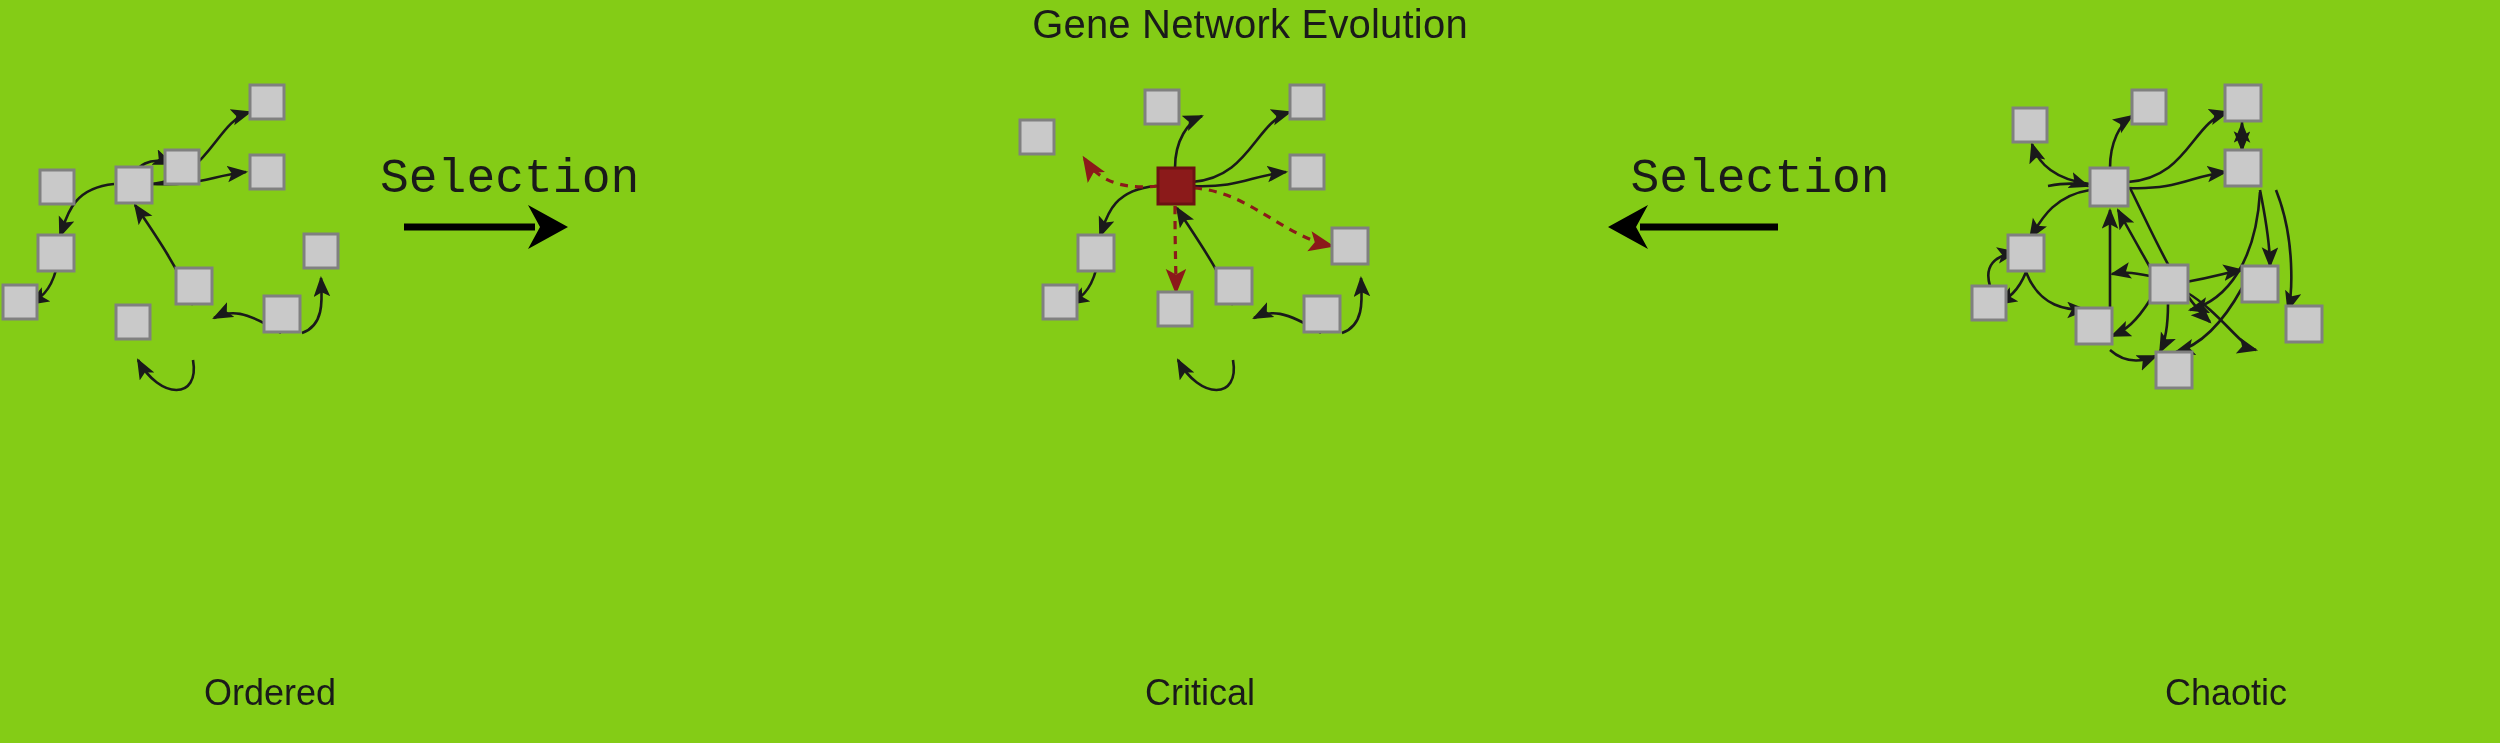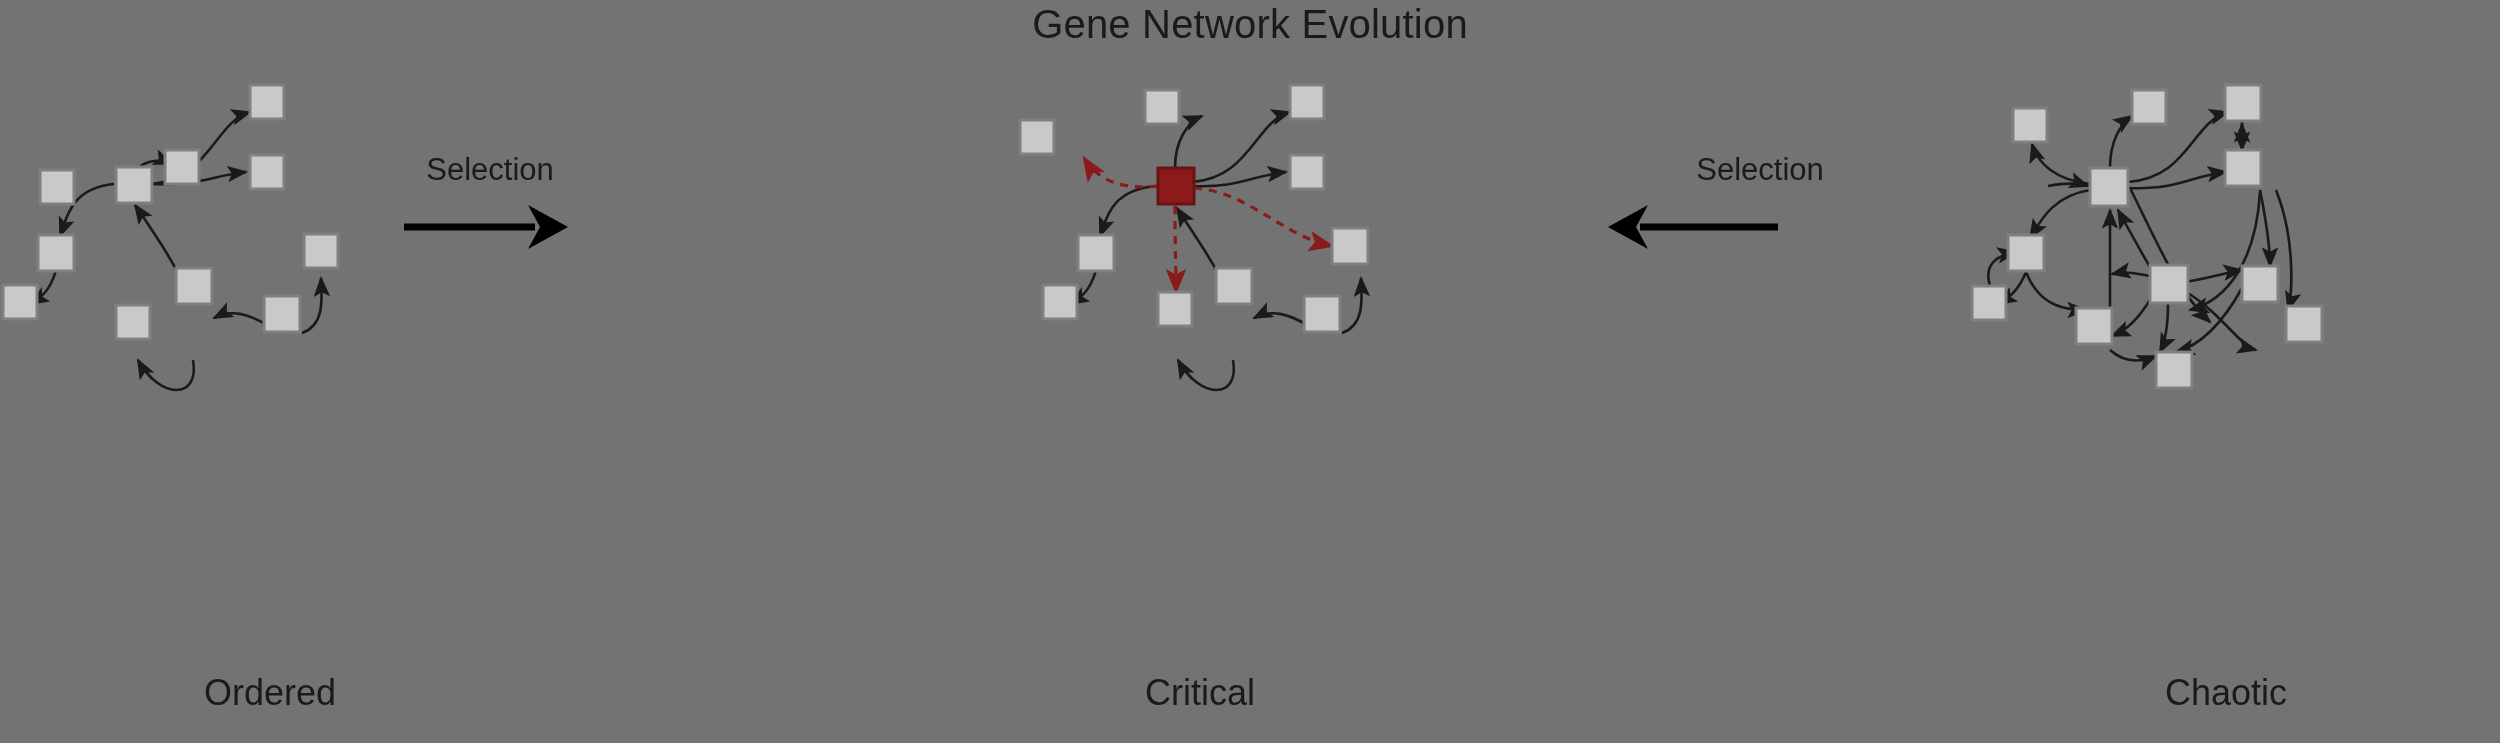--- a/index.html
+++ b/index.html
@@ -10,21 +10,21 @@
   body {
     width: 2500px;
     height: 743px;
     font-family: "Liberation Sans", sans-serif;
     overflow: hidden;
   }
   #stage {
     position: relative;
     width: 2500px;
     height: 743px;
-    background: #737373;
+    background: #84cc16;
   }
   #diagram-title {
     position: absolute;
     top: 2px;
     left: 0;
     width: 2500px;
     text-align: center;
     font-size: 40px;
     color: #1a1a1a;
     font-family: "Liberation Sans", sans-serif;
@@ -37,24 +37,24 @@
     color: #1a1a1a;
     text-align: center;
     font-family: "Liberation Sans", sans-serif;
   }
   #caption-ordered { left: 20px;   width: 500px; }
   #caption-critical{ left: 1000px; width: 400px; }
   #caption-chaotic { left: 1976px; width: 500px; }
 
   .selection-label {
     position: absolute;
-    font-size: 31px;
+    font-size: 48px;
     color: #1a1a1a;
     text-align: center;
-    font-family: Liberation Sans, sans-serif;
+    font-family: Liberation Mono, monospace;
   }
   #selection-label-left  { left: 380px;  top: 152px; width: 220px; }
   #selection-label-right { left: 990px;  top: 152px; width: 220px; }
 
   svg { display: block; }
   .net-svg { position: absolute; top: 0; left: 0; }
   .arrow-svg { position: absolute; }
 </style>
 </head>
 <body>

